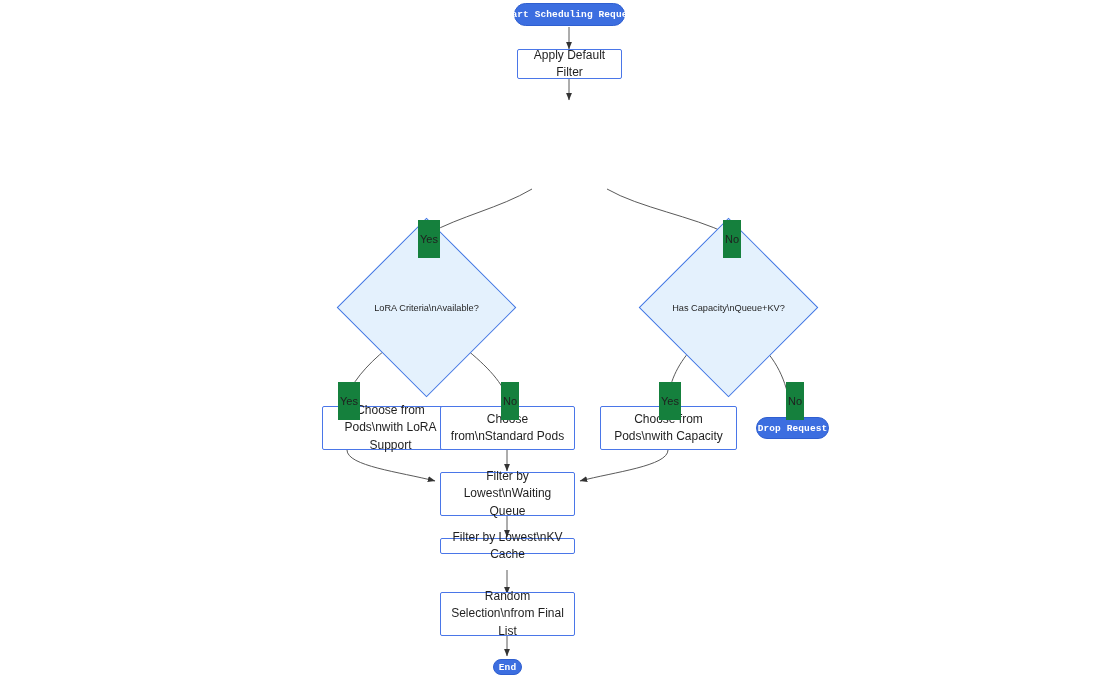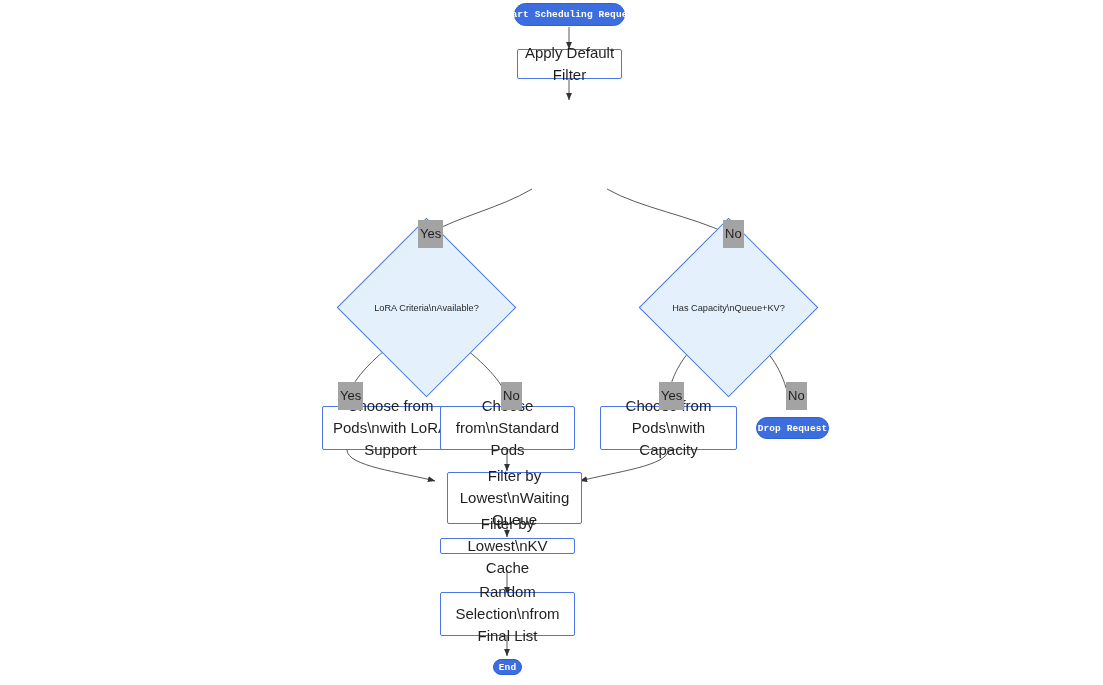--- a/index.html
+++ b/index.html
@@ -29,21 +29,21 @@
     white-space:nowrap;
     font-family:Liberation Mono, monospace;
   }
 
   
   .rect{
     background:#ffffff;
     border:1.4px solid #4a76e8;
     border-radius:2px;
     color:#1f1f1f;
-    font-size:15px;
+    font-size:12px;
     display:flex;align-items:center;justify-content:center;
     text-align:center;
     line-height:1.45;
     padding:2px 6px;
   }
 
   
   .diamond{display:block;}
   .diamond .shape{
     position:absolute;left:0;top:0;width:100%;height:100%;
@@ -57,24 +57,24 @@
     transform:translate(-50%,-50%);
     white-space:nowrap;
     font-size:9.2px;
     color:#1f1f1f;
     text-align:center;
   }
 
   
   .edge-label{
     position:absolute;
-    background:#a3a3a3;
+    background:#15803d;
     color:#1f1f1f;
-    font-size:13px;
-    padding:7px 2px;
+    font-size:11px;
+    padding:13px 2px;
     line-height:1.1;
     white-space:nowrap;
   }
 </style>
 </head>
 <body>
 
 <div id="canvas">
 
   <svg class="edges" viewBox="0 0 1103 685">
@@ -143,21 +143,21 @@
   </div>
 
   <div class="node rect" style="left:600px;top:406px;width:137px;height:44px;">
     <span>Choose from Pods\nwith Capacity</span>
   </div>
 
   <div class="node pill" style="left:756px;top:417px;width:73px;height:22px;">
     <span>Drop Request</span>
   </div>
 
-  <div class="node rect" style="left:440px;top:472px;width:135px;height:52px;margin-left:7px;">
+  <div class="node rect" style="left:440px;top:472px;width:135px;height:44px;">
     <span>Filter by Lowest\nWaiting Queue</span>
   </div>
 
   <div class="node rect" style="left:440px;top:538px;width:135px;height:16px;">
     <span>Filter by Lowest\nKV Cache</span>
   </div>
 
   <div class="node rect" style="left:440px;top:592px;width:135px;height:44px;">
     <span>Random Selection\nfrom Final List</span>
   </div>

